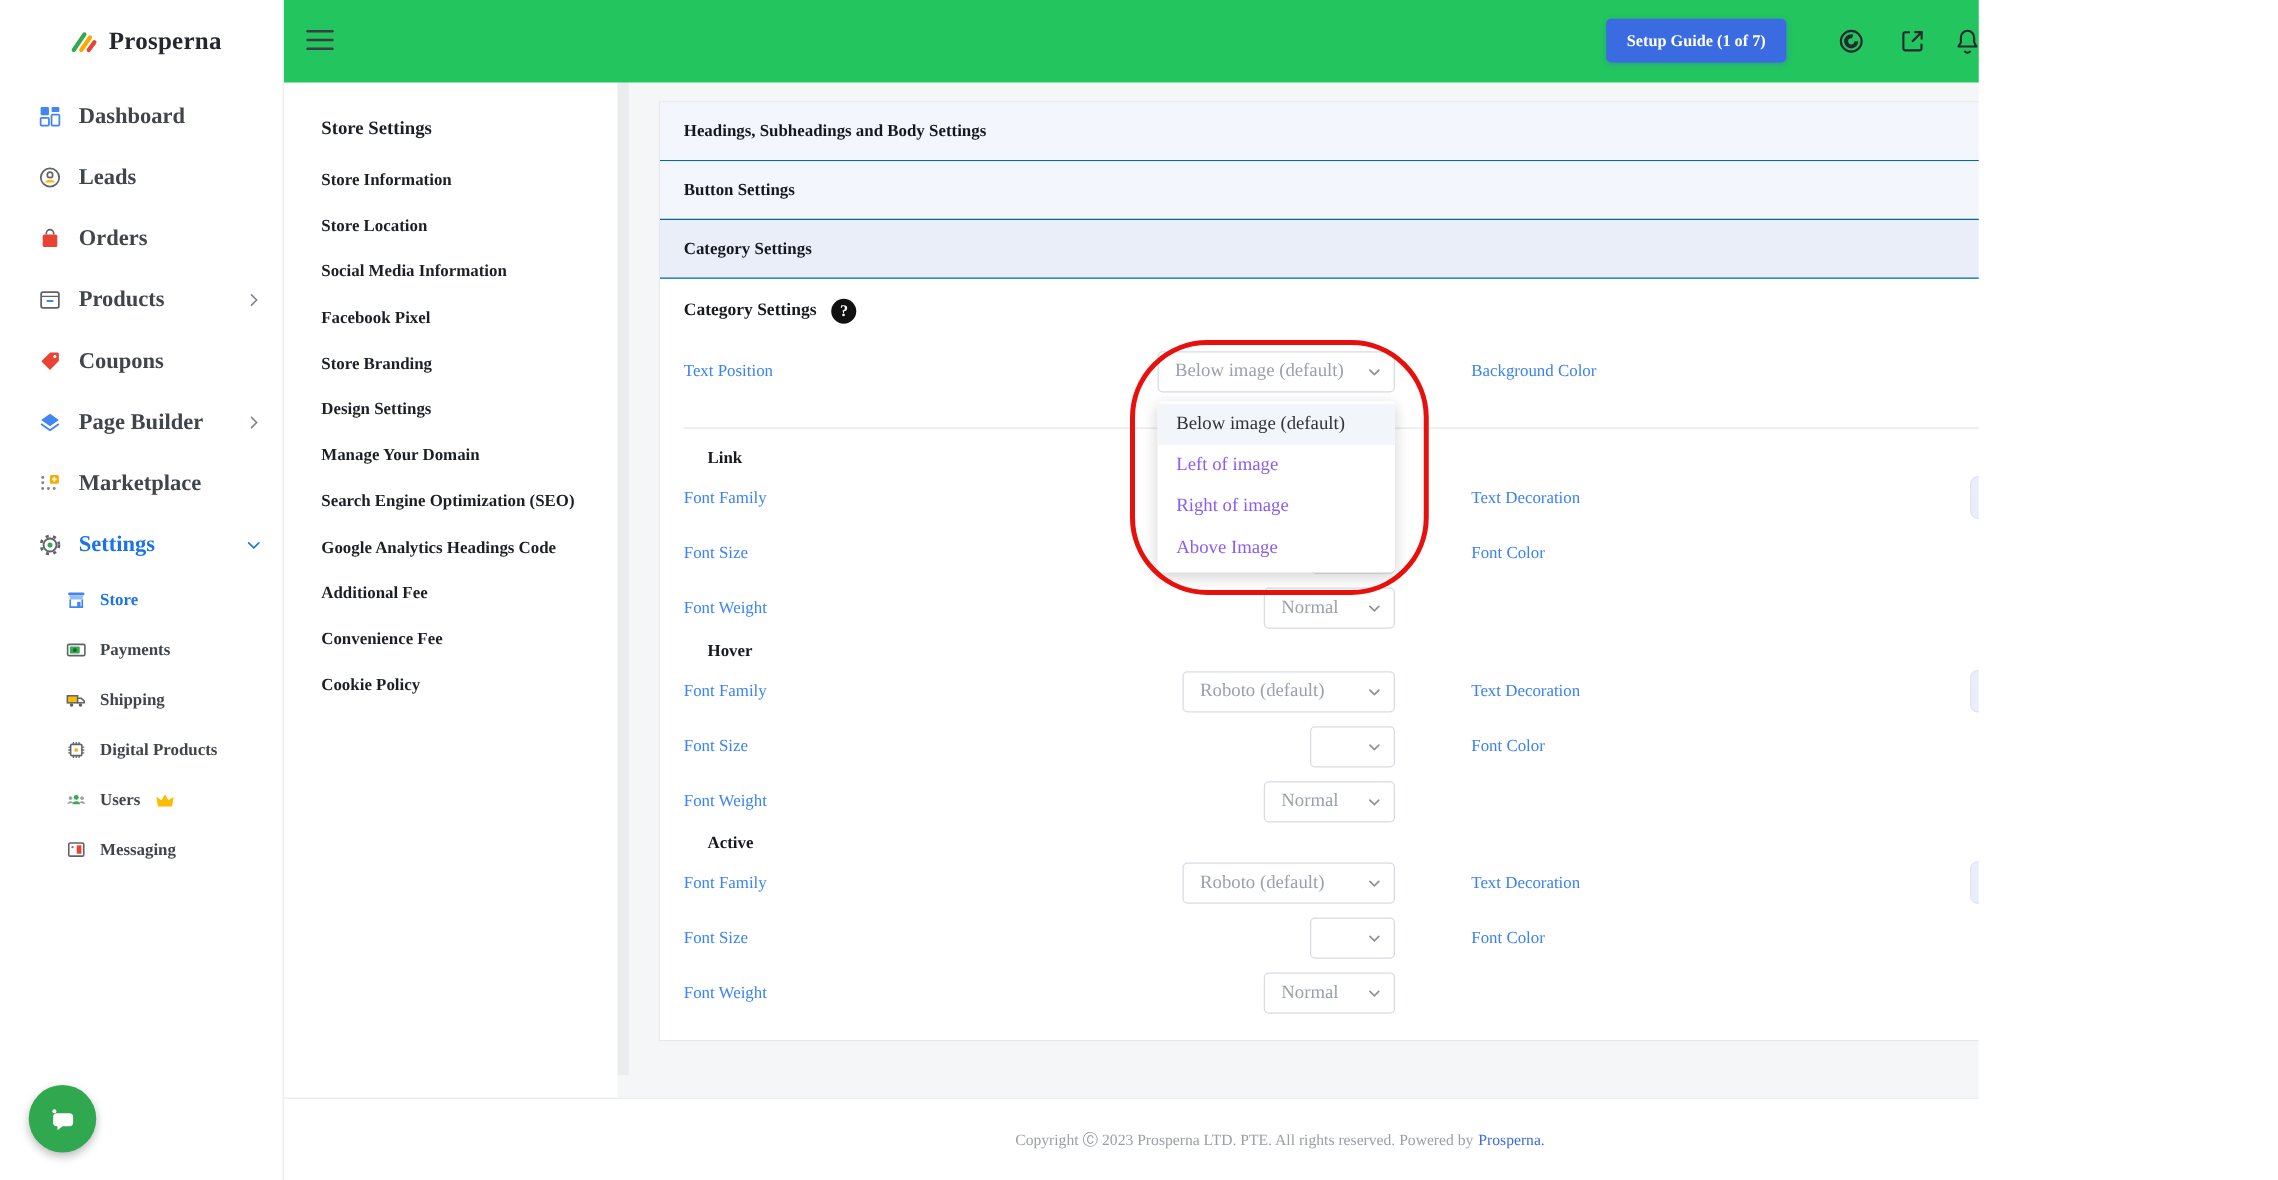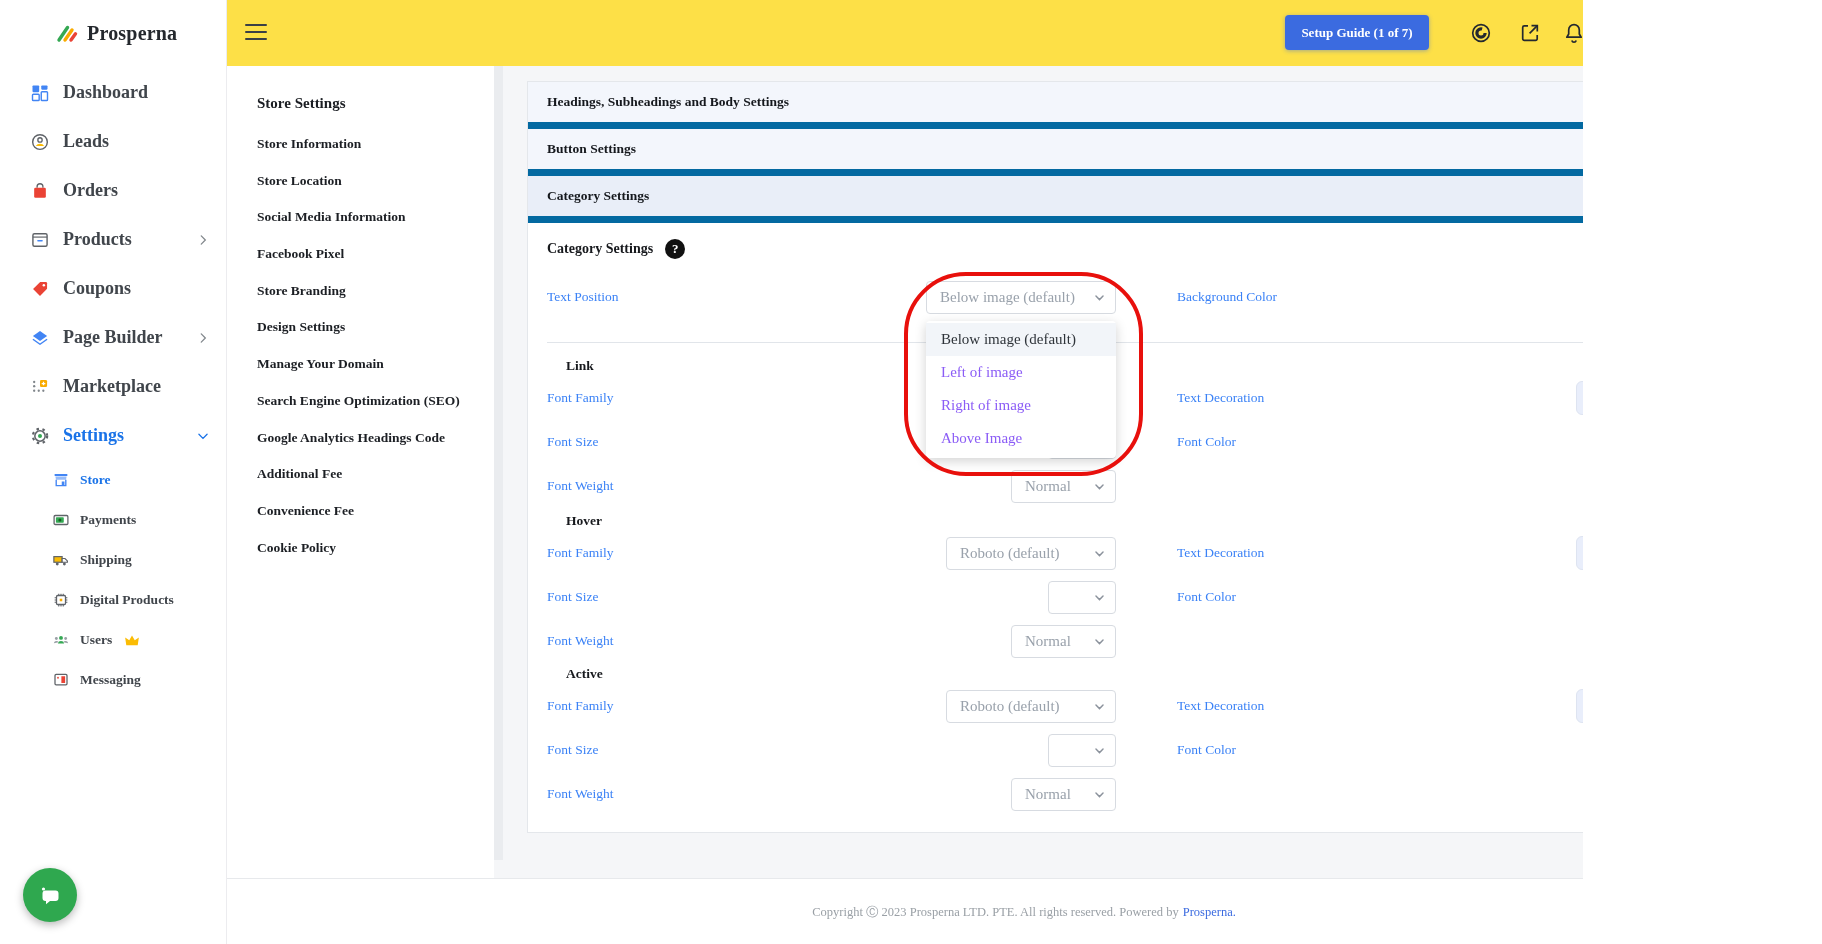--- a/index.html
+++ b/index.html
@@ -14,21 +14,21 @@
   .logo-text{font-size:20px;font-weight:700;color:#24282d;letter-spacing:.2px;}
   .nav{padding-top:2px;}
   .nav-item{height:49px;display:flex;align-items:center;padding:0 16px 0 30px;gap:13px;
             font-size:18px;font-weight:600;color:#40454b;cursor:pointer;}
   .nav-item .grow{flex:1;}
   .nav-item.active{color:#1a73e8;}
   .nav-sub{height:40px;padding-left:52px;font-size:13.5px;gap:10px;}
   .crown{margin-left:2px;}
 
   
-  .topbar{position:absolute;left:226px;top:0;width:1596px;height:66px;background:#fde047;z-index:4;}
+  .topbar{position:absolute;left:226px;top:0;width:1596px;height:66px;background:#22c55e;z-index:4;}
   .burger{position:absolute;left:19px;top:24px;width:22px;cursor:pointer;}
   .burger div{height:2.4px;background:#3a3f45;border-radius:2px;margin-bottom:4.4px;}
   .setup-btn{position:absolute;left:1059px;top:15px;width:144px;height:35px;border-radius:4px;
              background:#3b6be0;color:#fff;font-size:13px;font-weight:600;display:flex;
              align-items:center;justify-content:center;cursor:pointer;
              box-shadow:0 1px 4px rgba(59,107,224,.45);}
   .tb-icon{position:absolute;top:21px;width:24px;height:24px;cursor:pointer;}
   .user{position:absolute;left:1413px;top:0;height:66px;display:flex;align-items:center;gap:11px;cursor:pointer;flex-direction:column;}
   .user-name{font-size:14px;font-weight:700;color:#24282d;}
 
@@ -39,21 +39,21 @@
   .snav-list{margin-top:8px;}
   .snav-item{height:36.7px;line-height:36.7px;padding-left:31px;font-size:13.5px;font-weight:700;
              color:#1c1f24;cursor:pointer;}
   .snav-strip{position:absolute;left:494px;top:66px;width:9px;height:794px;background:#eaecef;z-index:3;}
 
   
   .panel{position:absolute;left:527px;top:81px;width:1239px;height:752px;background:#fff;
          border:1px solid #e4e7eb;box-sizing:border-box;z-index:4;}
   .acc{height:47px;display:flex;align-items:center;justify-content:space-between;
        padding:0 22px 0 19px;font-size:13.5px;font-weight:700;color:#15181d;
-       background:#f3f6fc;border-bottom:7px solid #0369a1;box-sizing:border-box;cursor:pointer;}
+       background:#f3f6fc;border-bottom:1px solid #0369a1;box-sizing:border-box;cursor:pointer;}
   .acc.expanded{background:#e9eef8;}
   .cat-title{position:absolute;left:19px;top:152px;height:30px;display:flex;align-items:center;
              gap:12px;font-size:14px;font-weight:700;color:#17191d;}
   .help{width:20px;height:20px;border-radius:50%;background:#111;color:#fff;font-size:13px;
         font-weight:700;display:flex;align-items:center;justify-content:center;cursor:pointer;}
   .grid-row{position:absolute;left:19px;width:1204px;display:grid;
             grid-template-columns:379px 190px 61px 399px 175px;align-items:center;}
   .row-tp{top:189px;height:52px;}
   .lbl{font-size:13.5px;color:#3b82f6;}
   .sel{height:33px;border:1px solid #d7dbe1;border-radius:4px;background:#fff;display:flex;

